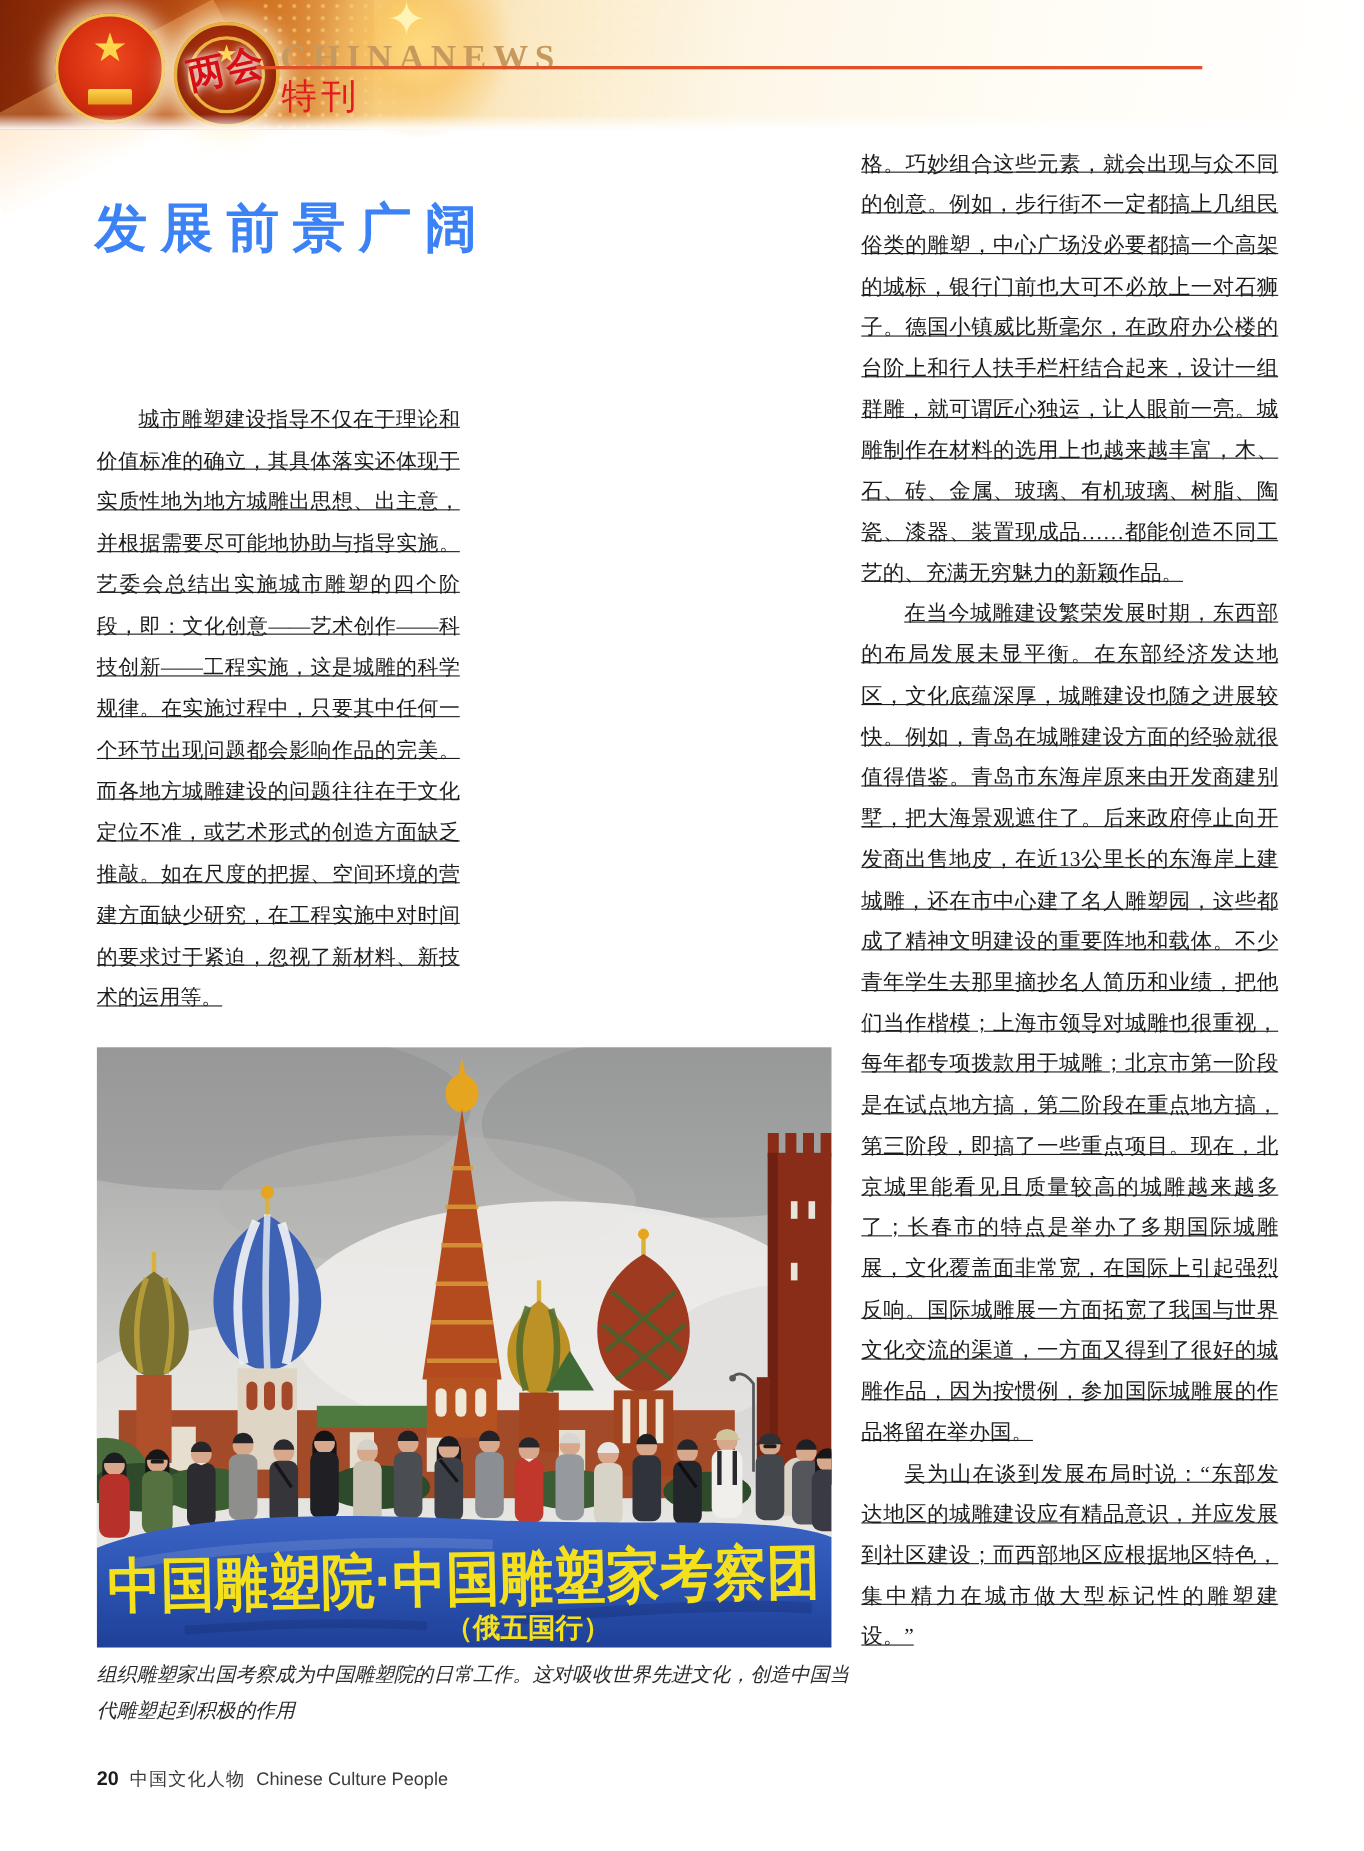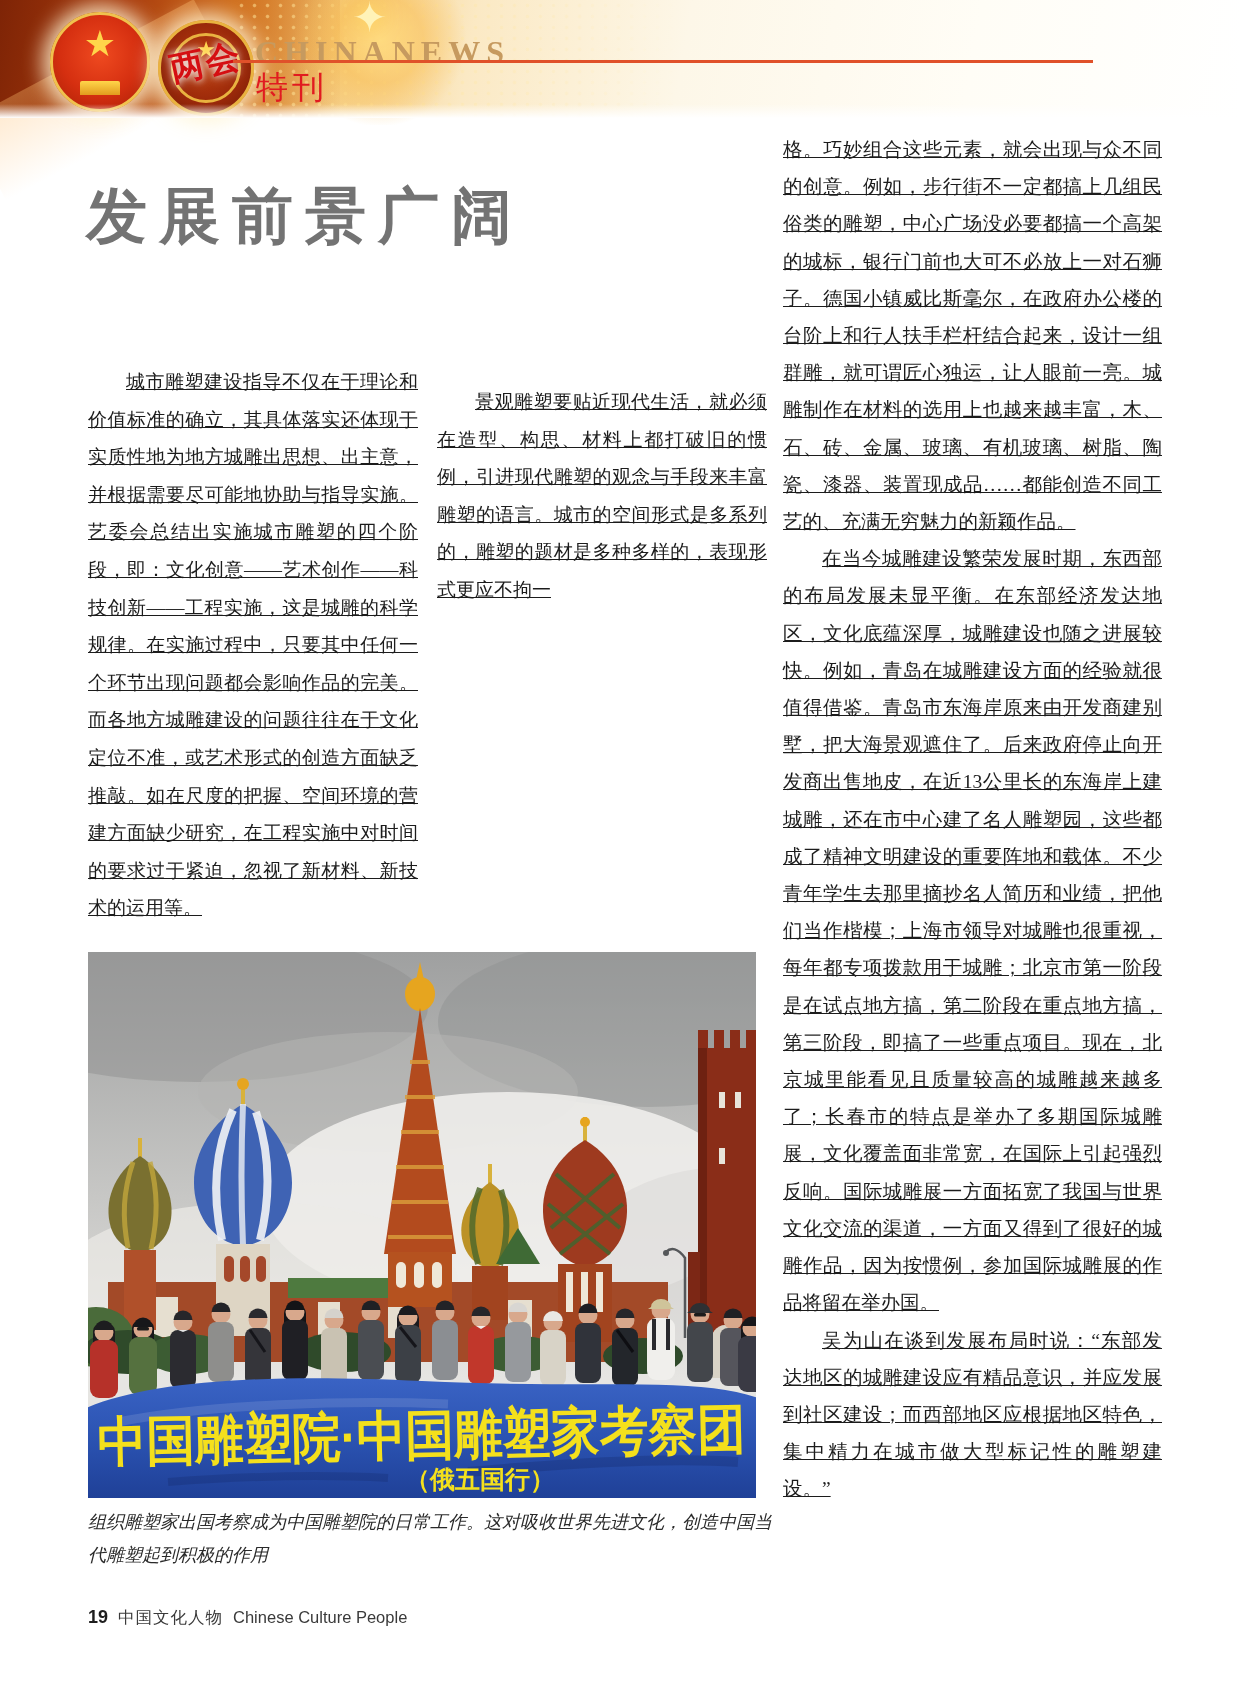--- a/index.html
+++ b/index.html
@@ -37,22 +37,22 @@
   .emblem.cppcc .star{top:14px;font-size:22px;}
   .lianghui{position:absolute;left:170px;top:40px;transform:rotate(-12deg);
           font-size:34px;font-weight:900;color:#d50f12;letter-spacing:2px;
           text-shadow:0 0 6px rgba(255,255,255,.9),0 0 12px rgba(255,255,255,.7);}
   .masthead{position:absolute;left:255px;top:34px;font-size:32px;font-weight:700;color:#c69a5f;
           letter-spacing:6px;font-family:"Liberation Serif",serif;}
   .redline{position:absolute;left:233px;top:60px;width:860px;height:3px;background:#e0512a;}
   .tekan{position:absolute;left:256px;top:66px;font-size:32px;font-weight:400;color:#e11b20;letter-spacing:4px;}
 
   
-  h1.title{position:absolute;left:86px;top:176px;margin:0;font-size:61px;font-weight:900;
-          letter-spacing:12px;color:#737373;font-family:"Liberation Serif","DejaVu Serif",serif;}
+  h1.title{position:absolute;left:86px;top:176px;margin:0;font-size:48px;font-weight:900;
+          letter-spacing:12px;color:#3b82f6;font-family:"Liberation Serif","DejaVu Serif",serif;}
   .col{position:absolute;text-align:justify;font-size:19px;line-height:37.6px;color:#1c1c1c;}
   .col p{margin:0;text-decoration:underline;}
   .col p.indent{text-indent:2em;}
   .col1{left:88px;top:363px;width:330px;}
   .col2{left:437px;top:383px;width:330px;}
   .col3{left:783px;top:131px;width:379px;font-size:19.5px;line-height:37.2px;}
 
   
   .photo{position:absolute;left:88px;top:952px;width:668px;height:546px;margin:0;
           background:#d8d8d6;overflow:hidden;}
@@ -94,21 +94,20 @@
     <div class="redline"></div>
     <div class="tekan">特刊</div>
   </header>
 
   <h1 class="title">发展前景广阔</h1>
 
   <div class="col col1">
     <p class="indent">城市雕塑建设指导不仅在于理论和价值标准的确立，其具体落实还体现于实质性地为地方城雕出思想、出主意，并根据需要尽可能地协助与指导实施。艺委会总结出实施城市雕塑的四个阶段，即：文化创意——艺术创作——科技创新——工程实施，这是城雕的科学规律。在实施过程中，只要其中任何一个环节出现问题都会影响作品的完美。而各地方城雕建设的问题往往在于文化定位不准，或艺术形式的创造方面缺乏推敲。如在尺度的把握、空间环境的营建方面缺少研究，在工程实施中对时间的要求过于紧迫，忽视了新材料、新技术的运用等。</p>
   </div>
   <div class="col col2">
-    <p class="indent">景观雕塑要贴近现代生活，就必须在造型、构思、材料上都打破旧的惯例，引进现代雕塑的观念与手段来丰富雕塑的语言。城市的空间形式是多系列的，雕塑的题材是多种多样的，表现形式更应不拘一</p>
   </div>
   <div class="col col3">
     <p>格。巧妙组合这些元素，就会出现与众不同的创意。例如，步行街不一定都搞上几组民俗类的雕塑，中心广场没必要都搞一个高架的城标，银行门前也大可不必放上一对石狮子。德国小镇威比斯毫尔，在政府办公楼的台阶上和行人扶手栏杆结合起来，设计一组群雕，就可谓匠心独运，让人眼前一亮。城雕制作在材料的选用上也越来越丰富，木、石、砖、金属、玻璃、有机玻璃、树脂、陶瓷、漆器、装置现成品……都能创造不同工艺的、充满无穷魅力的新颖作品。</p>
     <p class="indent">在当今城雕建设繁荣发展时期，东西部的布局发展未显平衡。在东部经济发达地区，文化底蕴深厚，城雕建设也随之进展较快。例如，青岛在城雕建设方面的经验就很值得借鉴。青岛市东海岸原来由开发商建别墅，把大海景观遮住了。后来政府停止向开发商出售地皮，在近13公里长的东海岸上建城雕，还在市中心建了名人雕塑园，这些都成了精神文明建设的重要阵地和载体。不少青年学生去那里摘抄名人简历和业绩，把他们当作楷模；上海市领导对城雕也很重视，每年都专项拨款用于城雕；北京市第一阶段是在试点地方搞，第二阶段在重点地方搞，第三阶段，即搞了一些重点项目。现在，北京城里能看见且质量较高的城雕越来越多了；长春市的特点是举办了多期国际城雕展，文化覆盖面非常宽，在国际上引起强烈反响。国际城雕展一方面拓宽了我国与世界文化交流的渠道，一方面又得到了很好的城雕作品，因为按惯例，参加国际城雕展的作品将留在举办国。</p>
     <p class="indent">吴为山在谈到发展布局时说：“东部发达地区的城雕建设应有精品意识，并应发展到社区建设；而西部地区应根据地区特色，集中精力在城市做大型标记性的雕塑建设。”</p>
   </div>
 
   <figure class="photo">
     <svg viewBox="0 0 668 546" width="668" height="546" xmlns="http://www.w3.org/2000/svg">
 
@@ -371,18 +370,18 @@
         <path d="M80,530 C160,524 230,522 300,526" stroke="#000022" stroke-width="8" fill="none" opacity=".12"></path>
         <text x="10" y="502" font-size="54" font-weight="bold" fill="#f4e01c" font-family="Liberation Sans, DejaVu Sans, sans-serif" textLength="648" lengthAdjust="spacingAndGlyphs" transform="rotate(-1.2 334 500)">中国雕塑院·中国雕塑家考察团</text>
         <text x="392" y="536" font-size="25" font-weight="bold" fill="#f4e01c" text-anchor="middle" font-family="Liberation Sans, DejaVu Sans, sans-serif">（俄五国行）</text>
       </g>
     </svg>
   </figure>
 
   <p class="caption">组织雕塑家出国考察成为中国雕塑院的日常工作。这对吸收世界先进文化，创造中国当代雕塑起到积极的作用</p>
 
   <footer class="footer">
-    <span class="pagenum">19</span>
+    <span class="pagenum">20</span>
     <span class="cn">中国文化人物</span>
     <span class="en">Chinese Culture People</span>
   </footer>
 
 </div>
 
 </body></html>

